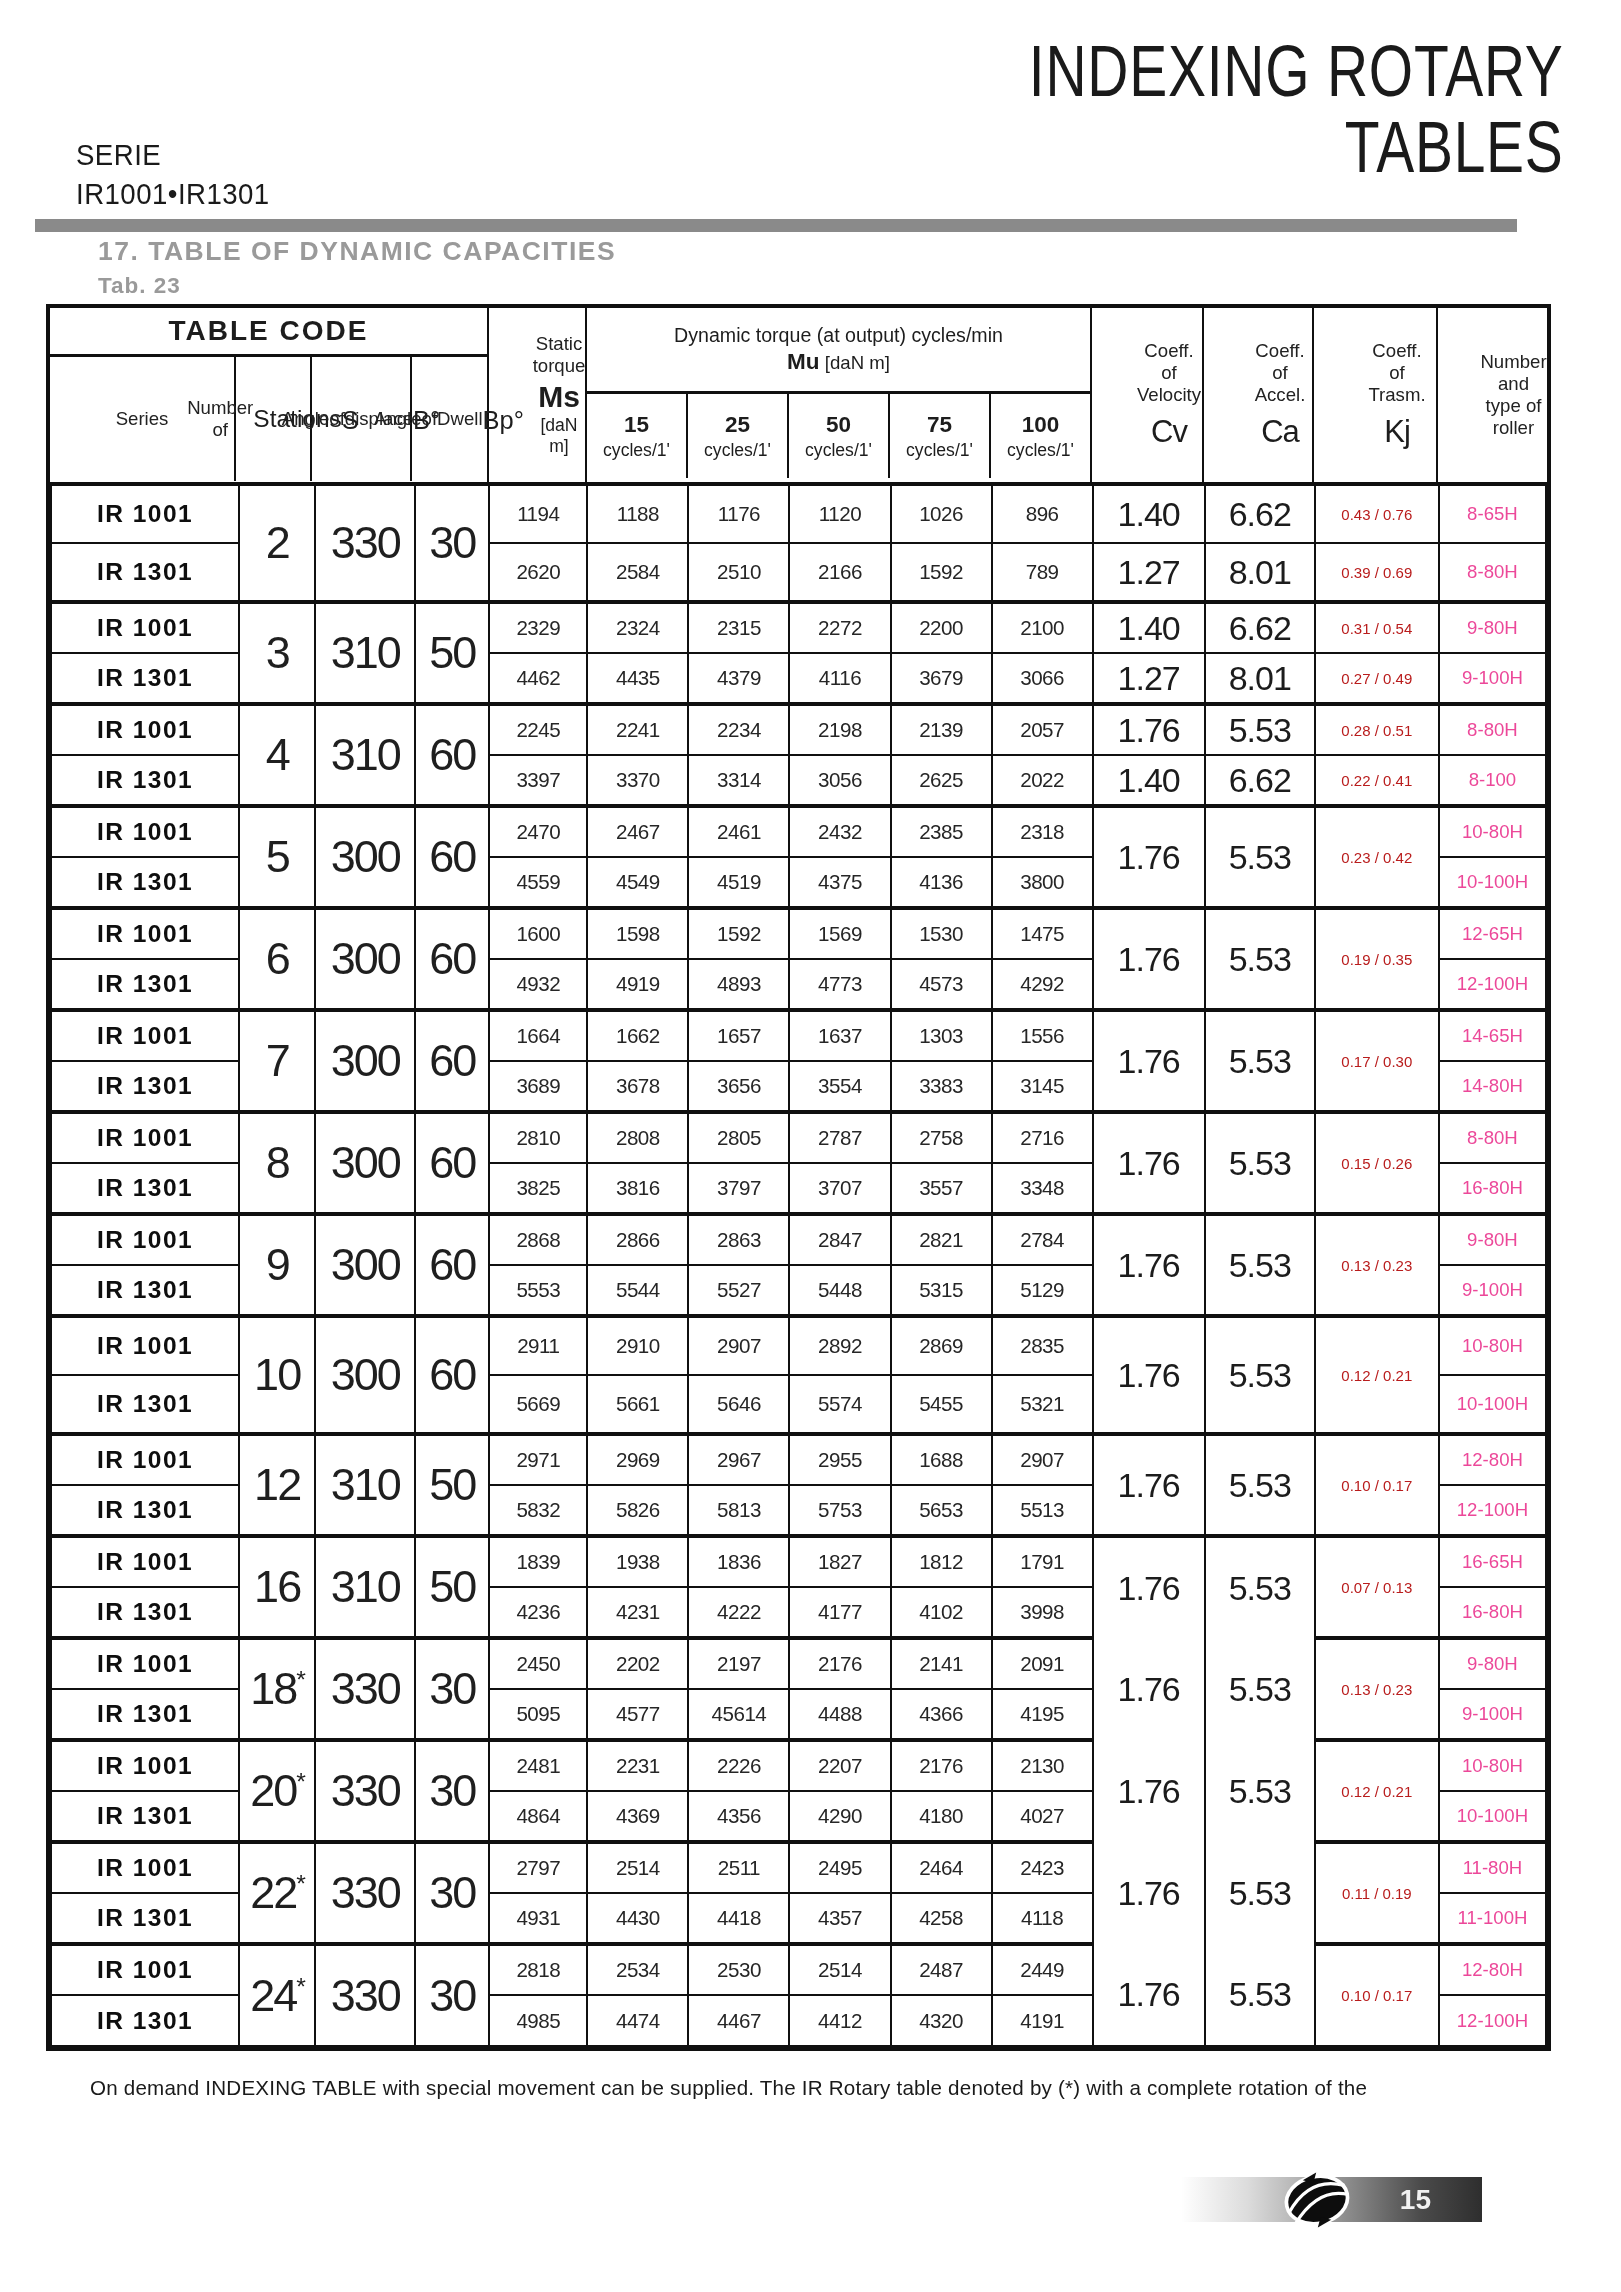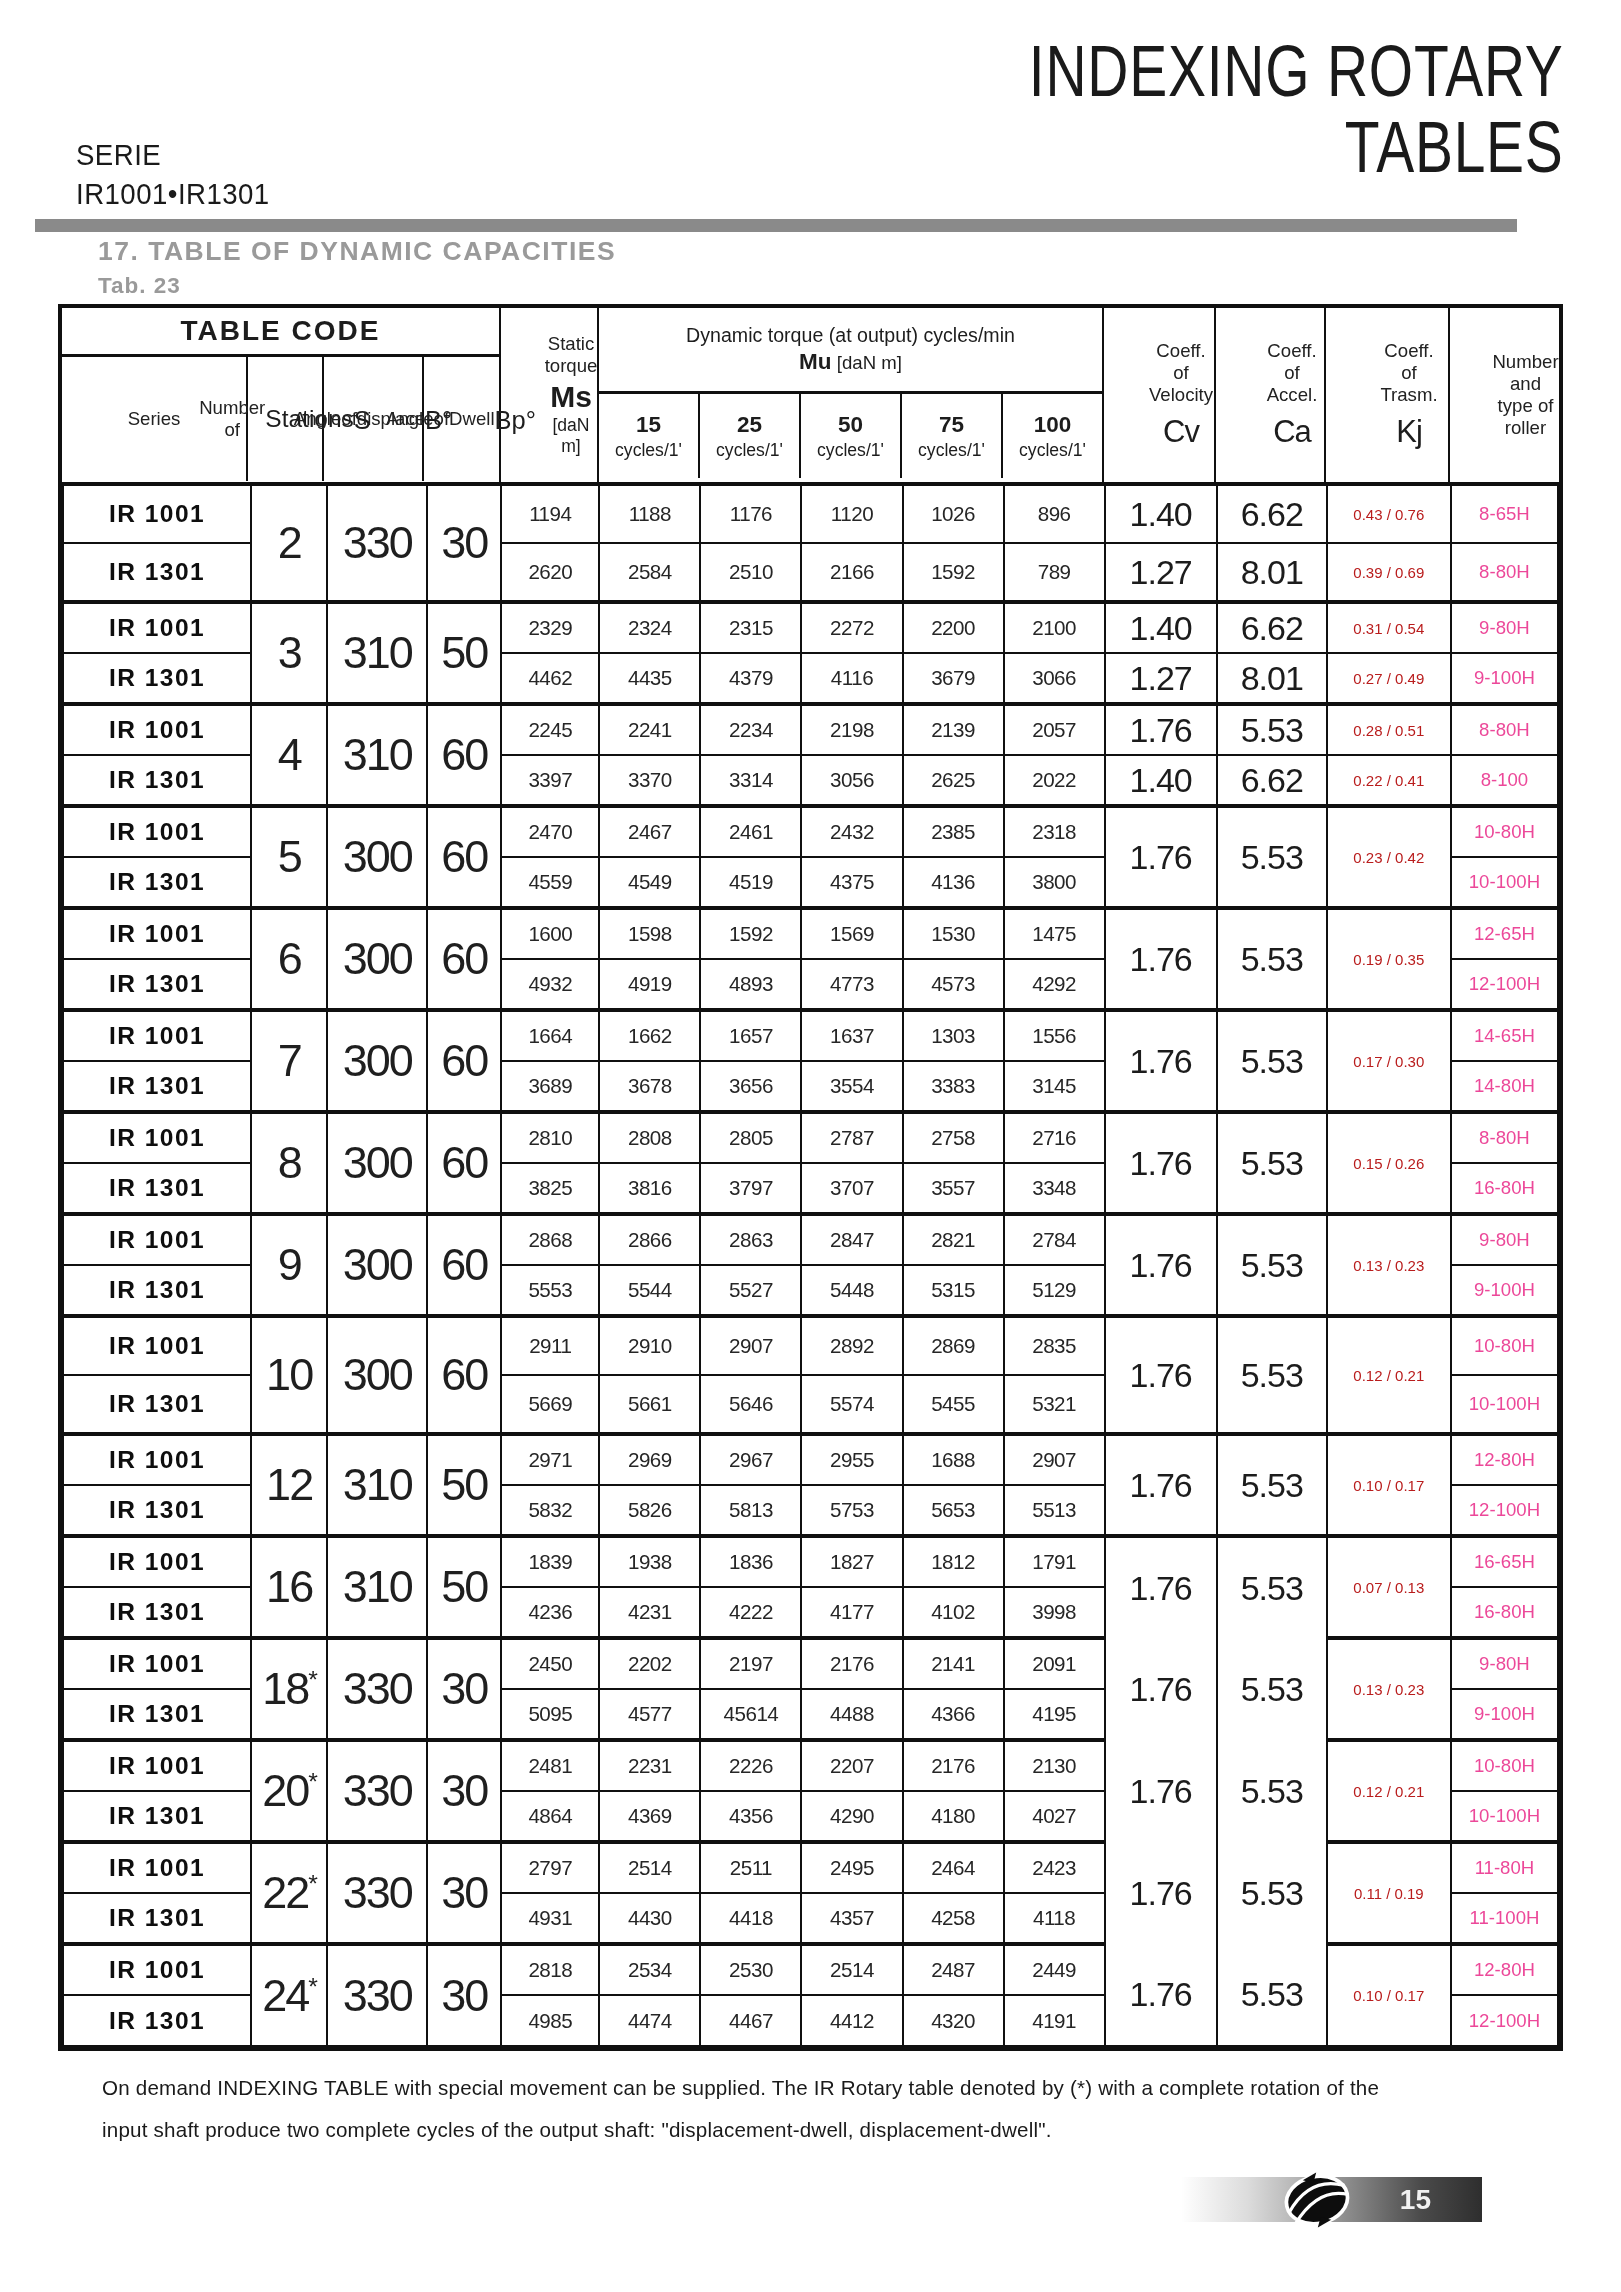--- a/index.html
+++ b/index.html
@@ -25,21 +25,21 @@
   .section-heading {
     position:absolute; left:98px; top:236px; margin:0;
     font-size:26.5px; font-weight:bold; color:#9a9a9a; letter-spacing:1.5px;
   }
   .tab-label {
     position:absolute; left:98px; top:273px;
     font-size:22.5px; font-weight:bold; color:#9a9a9a; letter-spacing:1px;
   }
 
   
-  .content { position:absolute; left:58px; top:304px; width:1505px; }
+  .content { position:absolute; left:46px; top:304px; width:1505px; }
   .cap-wrap { border:4.9px solid #101010; box-sizing:border-box; width:1505px; background:#fff; }
 
   .thead { display:flex; height:174px; box-sizing:border-box; color:#1d1d1d; }
   .hc { border-right:2.9px solid #101010; box-sizing:border-box; }
   .hc:last-child { border-right:none; }
   .w-code{width:439px}.w-ms{width:98px}.w-mu{width:505px}
   .w-cv{width:112px}.w-ca{width:110px}.w-kj{width:124px}.w-roller{width:107px}
 
   .code-top { height:46px; border-bottom:3.9px solid #101010; display:flex; align-items:center;
     justify-content:center; font-weight:bold; font-size:28px; letter-spacing:2px; }
@@ -635,21 +635,20 @@
               <td class="c-cyc">4320</td>
               <td class="c-cyc">4191</td>
               <td class="c-roller">12-100H</td>
             </tr>
           </tbody>
       </table>
     </div>
 
     <p class="footnote">
       <span>On demand INDEXING TABLE with special movement can be supplied. The IR Rotary table denoted by (*) with a complete rotation of the</span><br>
-      <span>input shaft produce two complete cycles of the output shaft: "displacement-dwell, displacement-dwell".</span>
     </p>
   </div>
 
   <div class="page-footer">
     <svg class="brand-logo" viewBox="0 0 60 60">
       <g transform="rotate(-12 30 30)">
         <ellipse cx="30" cy="30" rx="25" ry="19" fill="#0d0d0d" stroke="#ffffff" stroke-width="3"></ellipse>
         <path d="M6 35 Q28 10 54 23" stroke="#ffffff" stroke-width="2.6" fill="none"></path>
         <path d="M9 45 Q33 20 56 31" stroke="#ffffff" stroke-width="2.6" fill="none"></path>
         <path d="M22 12 L34 8 L30 16 Z" fill="#0d0d0d"></path>

